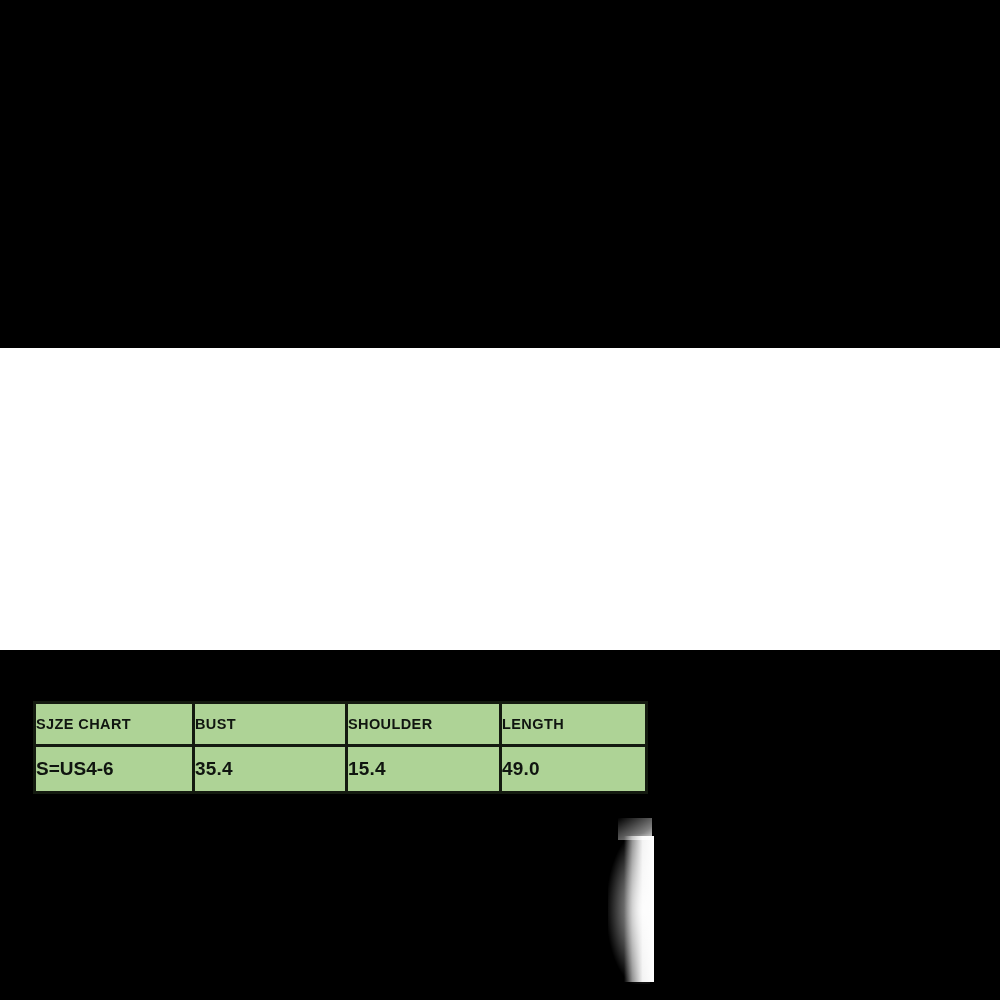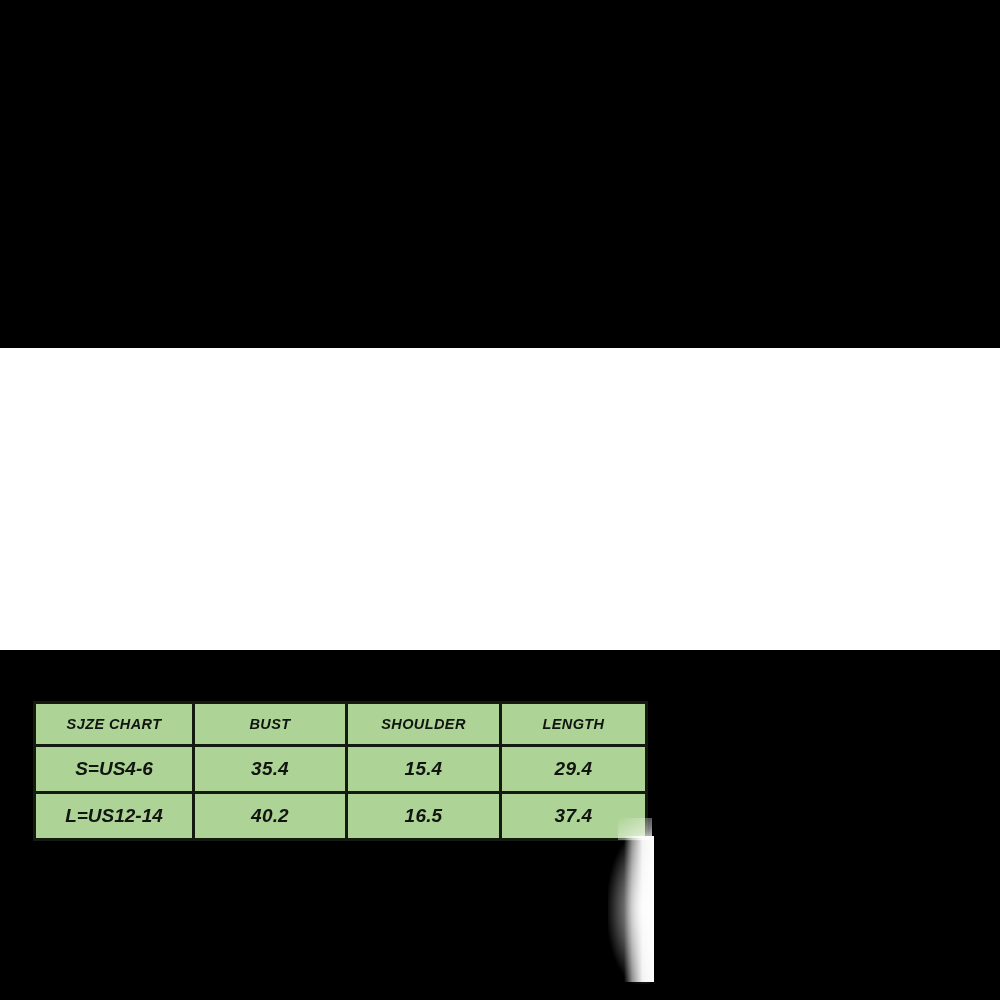--- a/index.html
+++ b/index.html
@@ -46,26 +46,25 @@
   #chart-table col.c1 { width: 159px; }
   #chart-table col.c2 { width: 153px; }
   #chart-table col.c3 { width: 154px; }
   #chart-table col.c4 { width: 146px; }
 
   #chart-table th,
   #chart-table td {
     background: #aed396;
     border: 3px solid #141a10;
     color: #101510;
-    text-align: center;
+    text-align: left;
     vertical-align: middle;
     padding: 0;
     font-weight: bold;
     letter-spacing: 0.2px;
-    font-style: italic;
   }
 
   
   #chart-table thead th {
     height: 40px;
     font-size: 14.5px;
     letter-spacing: 0.4px;
   }
 
   
@@ -139,27 +138,21 @@
           <th>BUST</th>
           <th>SHOULDER</th>
           <th>LENGTH</th>
         </tr>
       </thead>
       <tbody>
         <tr>
           <td class="size-cell">S=US4-6</td>
           <td>35.4</td>
           <td>15.4</td>
-          <td>29.4</td>
-        </tr>
-        <tr>
-          <td class="size-cell">L=US12-14</td>
-          <td>40.2</td>
-          <td>16.5</td>
-          <td>37.4</td>
+          <td>49.0</td>
         </tr>
       </tbody>
     </table>
 
     <div class="edge-soften"></div>
     <div class="fade-mask-2"></div>
     <div class="fade-mask"></div>
 
   </div>
 </div>

